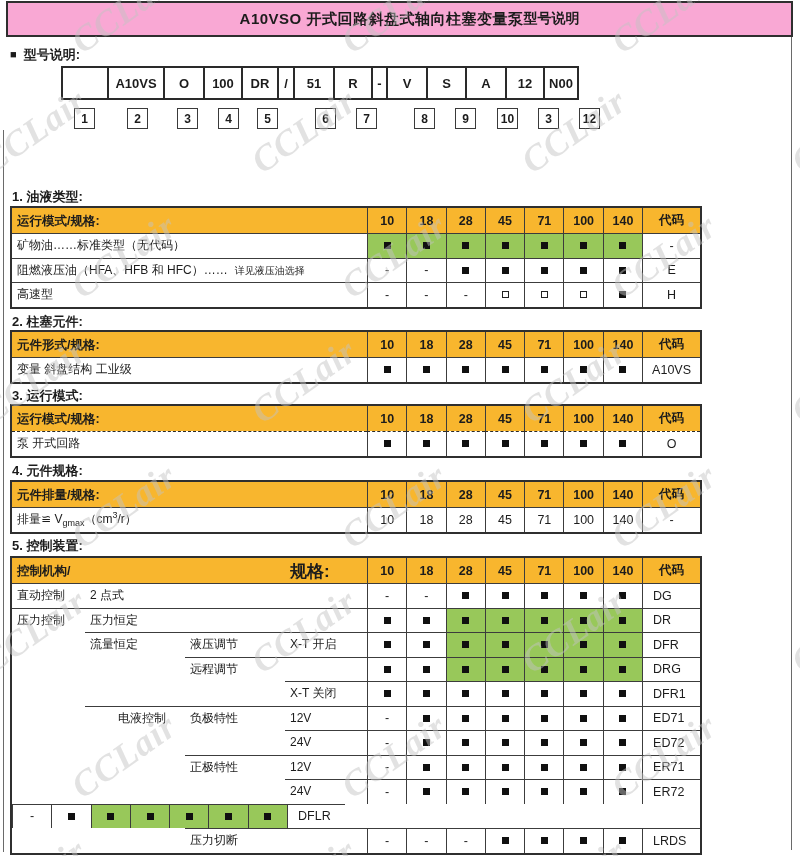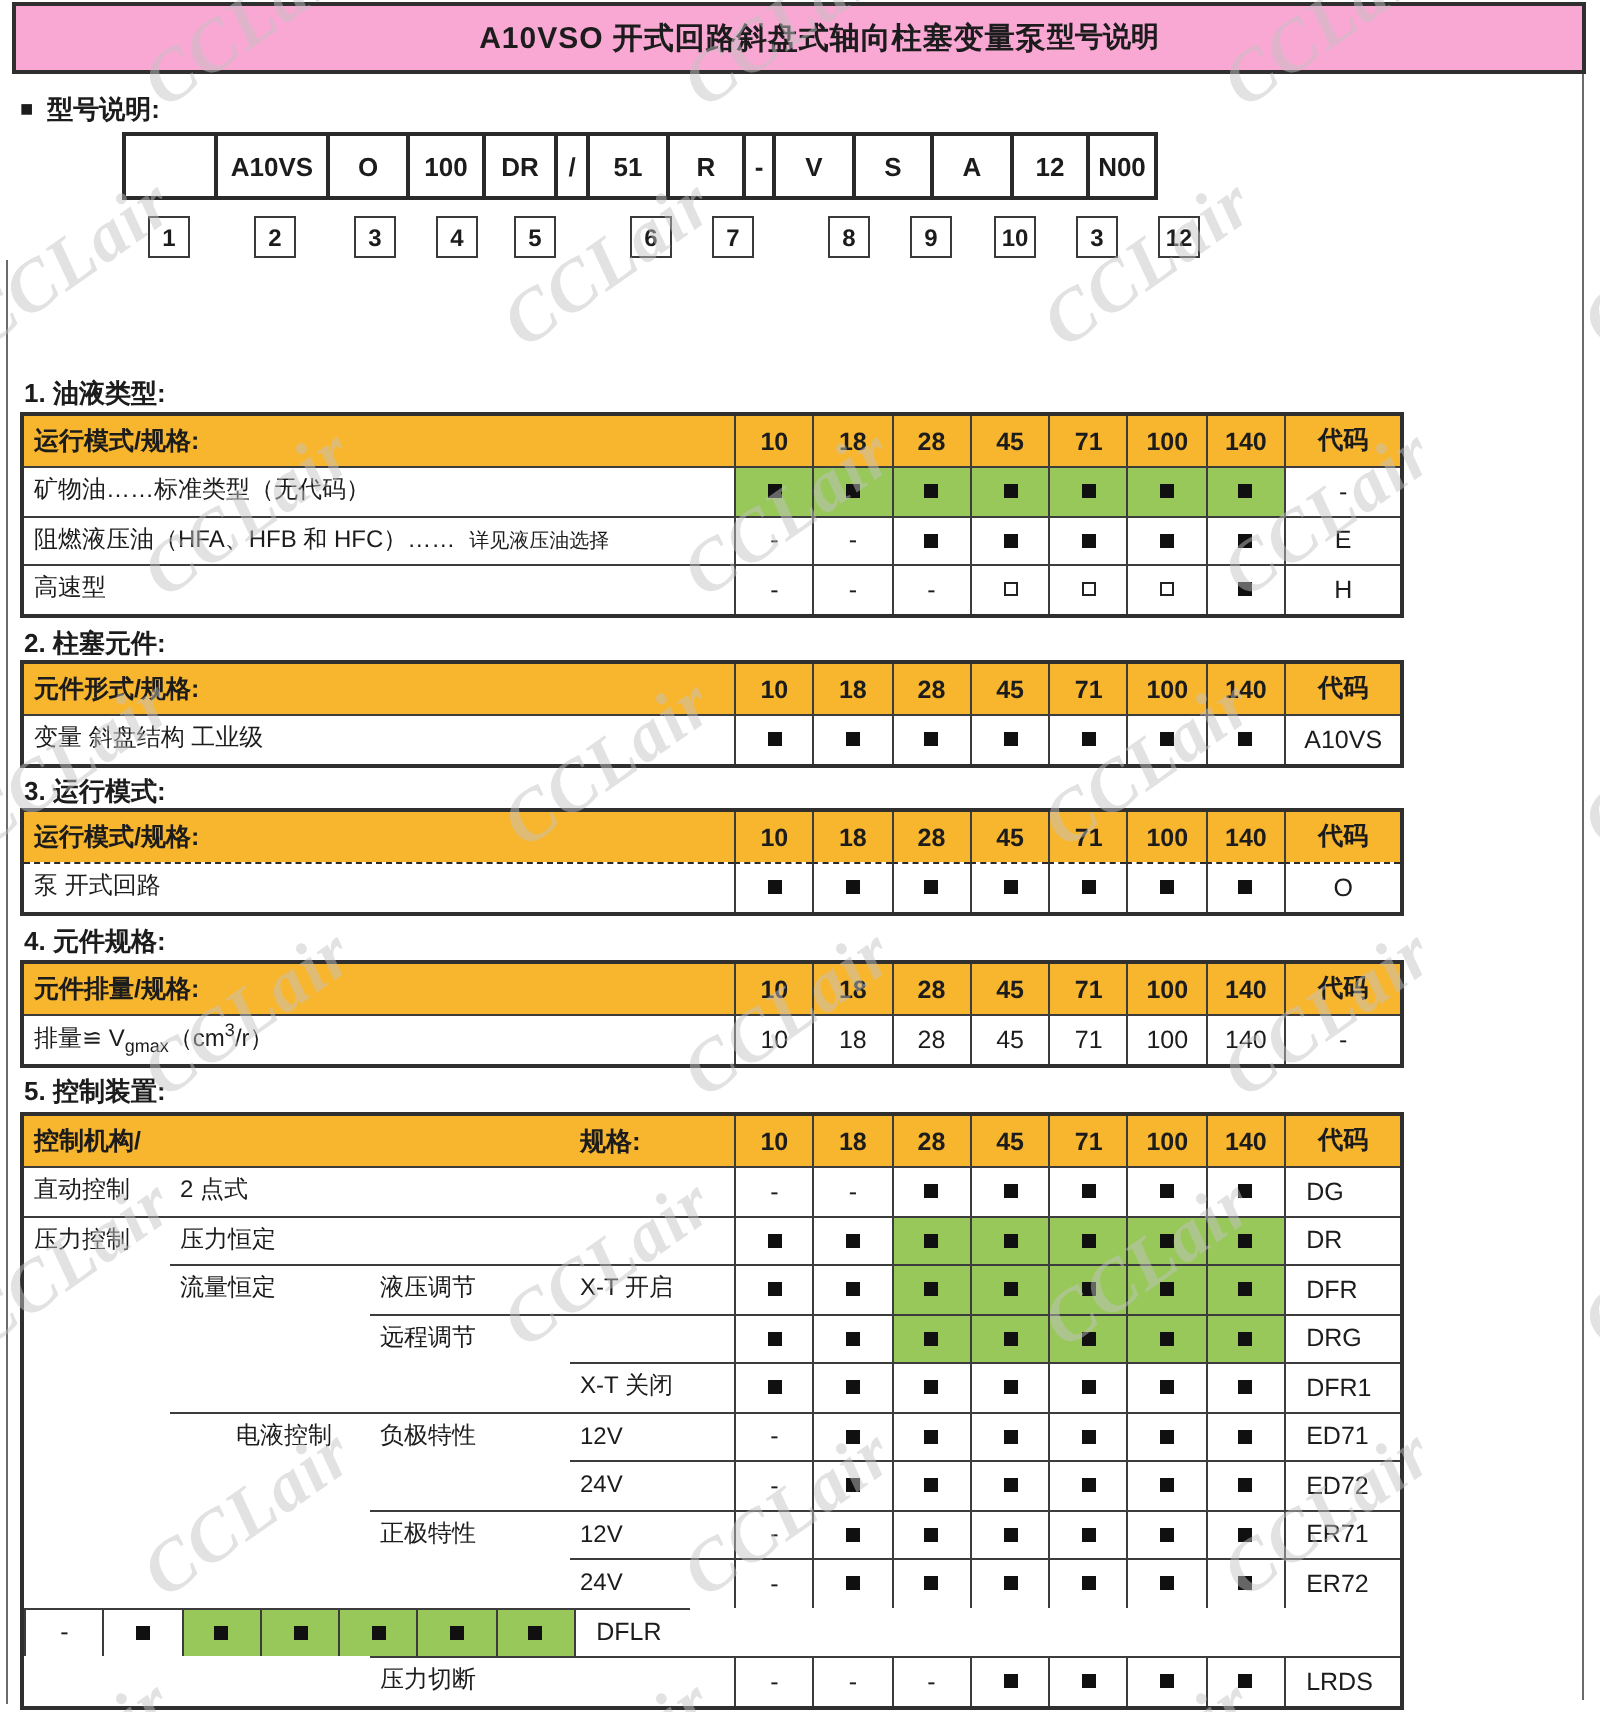--- a/index.html
+++ b/index.html
@@ -34,21 +34,21 @@
   .cell.code{flex:0 0 58px;}
   .cell.code.left{justify-content:flex-start;padding-left:10px;}
   .vcell{border-top:1px solid #3c3c3c;}
   .vcell.dashed{border-top:1px dashed #2a2a2a;}
   .cell.g{background:#98C85A;}
   .rule{position:absolute;top:0;right:0;height:0;border-top:1px solid #3c3c3c;}
   .rule.dashed{border-top:1px dashed #2a2a2a;}
   .hlabel{position:absolute;left:5px;top:50%;transform:translateY(-50%);
           font-size:12.5px;font-weight:700;white-space:nowrap;}
   .hlabel2{position:absolute;left:278px;top:50%;transform:translateY(-50%);
-           font-size:13px;font-weight:700;white-space:nowrap;}
+           font-size:17px;font-weight:700;white-space:nowrap;}
   .rlabel{position:absolute;top:50%;transform:translateY(-50%);font-size:12px;white-space:nowrap;}
   .rlabel sub,.rlabel sup{font-size:9px;}
   .small{font-size:10px;margin-left:7px;}
   .sq{width:7px;height:7px;background:#101010;}
   .sqo{width:7px;height:7px;box-sizing:border-box;border:1.5px solid #222;background:#fff;}
   
   .wm{position:absolute;width:170px;font-family:"Liberation Serif","DejaVu Serif",serif;
       font-style:italic;font-weight:700;font-size:36px;color:#c3c3c3;opacity:.48;
       transform:rotate(-35deg);pointer-events:none;z-index:30;letter-spacing:1px;}
   

